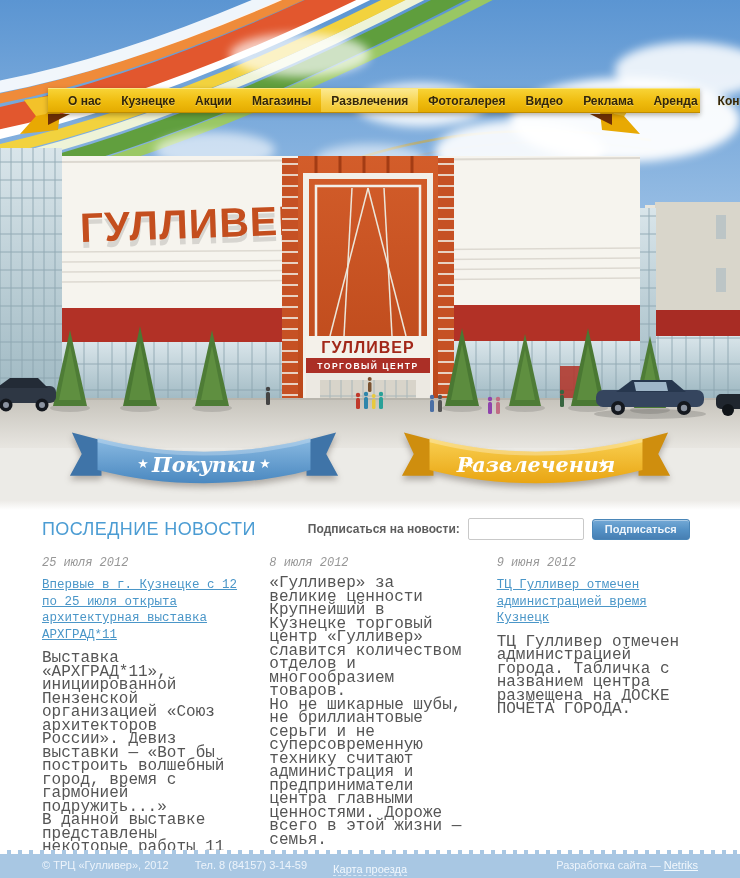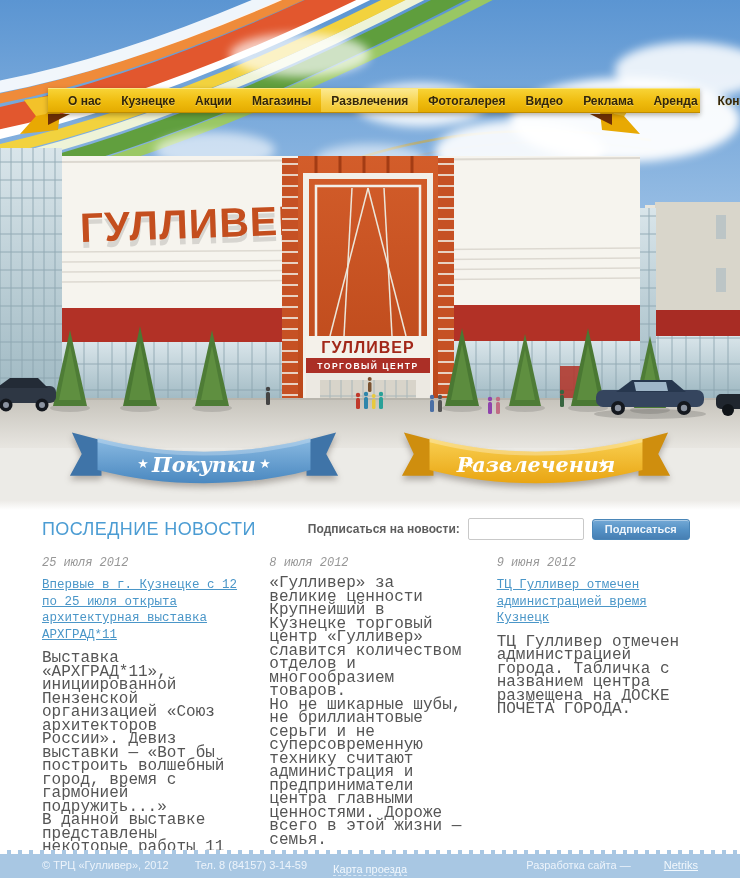--- a/index.html
+++ b/index.html
@@ -43,21 +43,21 @@
   .news-date{font-size:12px;font-style:italic;color:#979797;margin-bottom:7px;}
   .news-link{display:block;font-size:12.5px;line-height:16.5px;color:#4a96c8;text-decoration:underline;cursor:pointer;margin-bottom:9px;}
   .news-body{margin:0;font-size:16px;line-height:13.5px;color:#555;white-space:pre-line;}
 
   
   .footer{position:relative;width:740px;height:28px;background:#a8c7e3;}
   .perf{position:absolute;left:0;top:0;width:100%;height:4px;background:repeating-linear-gradient(90deg,#ffffff 0 7px,rgba(255,255,255,0) 7px 11px);}
   .footer-row{display:flex;align-items:center;height:100%;padding:2px 42px 0;box-sizing:border-box;font-size:11px;color:#edf4fb;gap:26px;}
   .footer-link{color:#f2f8fd;text-decoration:none;border-bottom:1px dashed #d7e6f4;cursor:pointer;margin-top:8px;}
   .footer-credit{margin-left:auto;}
-  .footer-credit a{color:#f2f8fd;text-decoration:underline;cursor:pointer;margin-left:30px;}
+  .footer-credit a{color:#f2f8fd;text-decoration:underline;cursor:pointer;}
 </style>
 </head>
 <body>
 
 <div class="page">
 
   <div class="hero">
     <svg class="scene" width="740" height="500" viewBox="0 0 740 500">
       <defs>
         <linearGradient id="sky" x1="0" y1="0" x2="0" y2="1">

